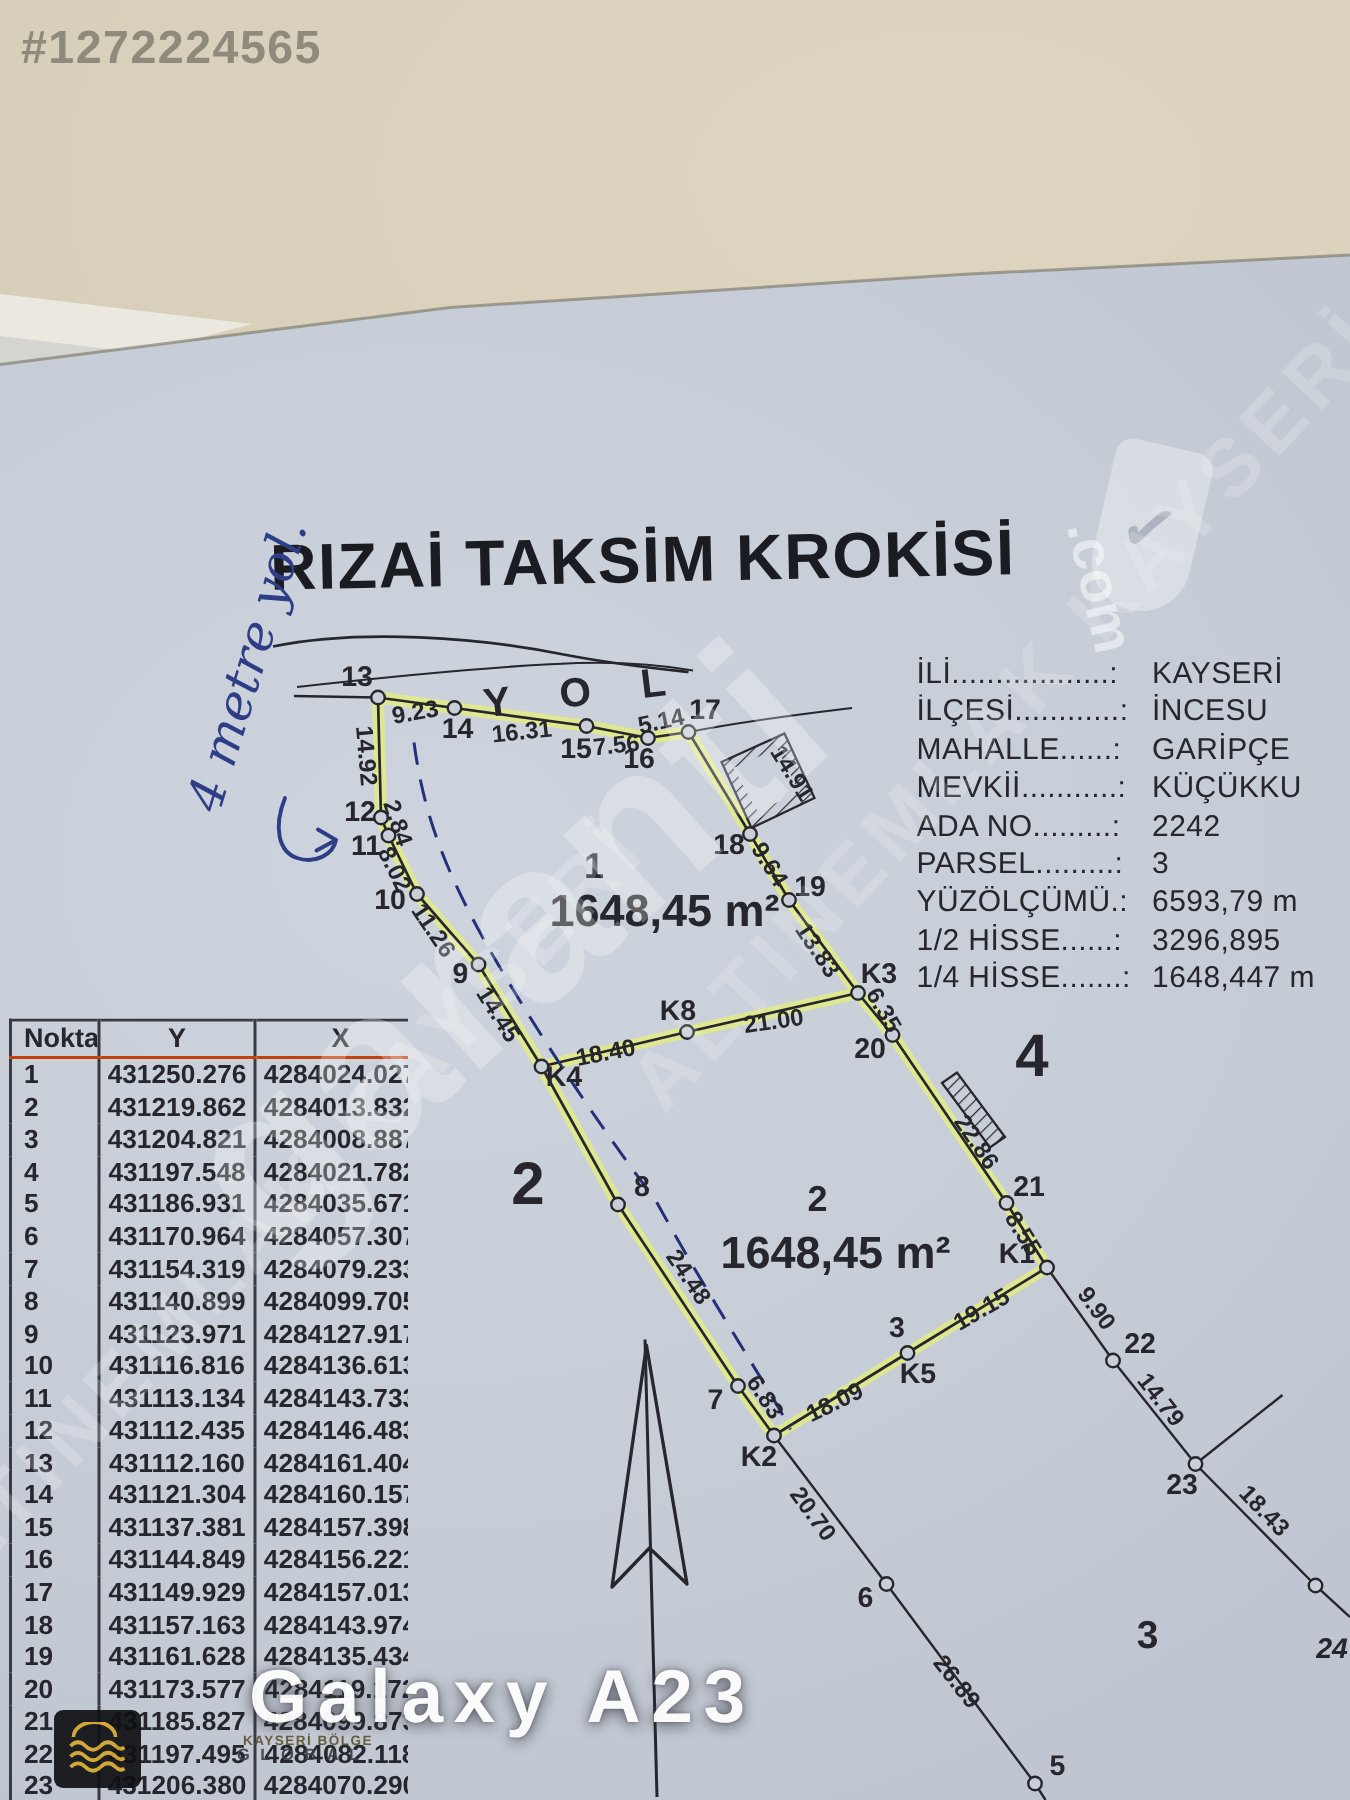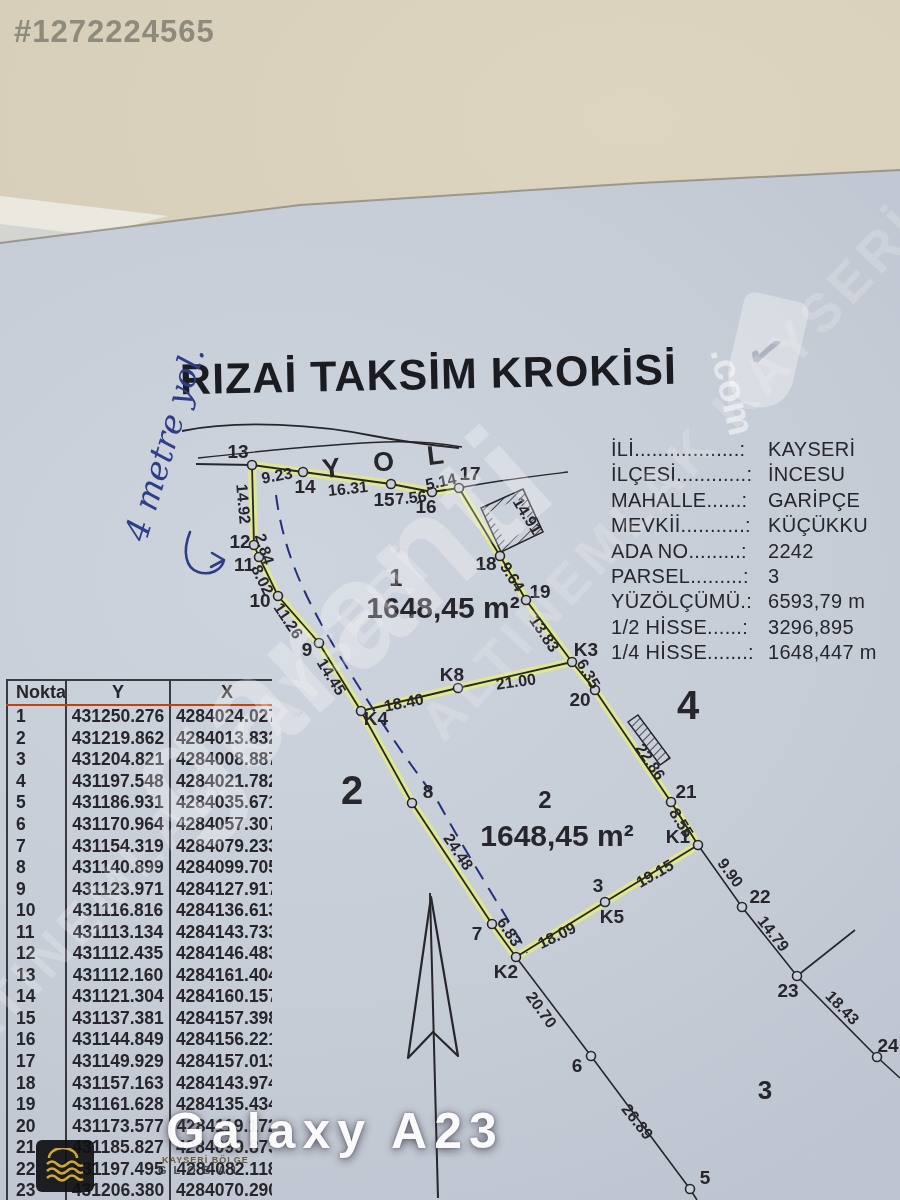--- a/index.html
+++ b/index.html
@@ -151,21 +151,21 @@
       <span class="sk pt" style="left: 426px; top: 507px; transform: translate(-50%, -50%) rotate(0deg);">16</span>
       <span class="sk pt" style="left: 470px; top: 474px; transform: translate(-50%, -50%) rotate(0deg);">17</span>
       <span class="sk pt" style="left: 486px; top: 564px; transform: translate(-50%, -50%) rotate(0deg);">18</span>
       <span class="sk pt" style="left: 540px; top: 592px; transform: translate(-50%, -50%) rotate(0deg);">19</span>
       <span class="sk pt" style="left: 586px; top: 650px; transform: translate(-50%, -50%) rotate(0deg);">K3</span>
       <span class="sk pt" style="left: 580px; top: 700px; transform: translate(-50%, -50%) rotate(0deg);">20</span>
       <span class="sk pt" style="left: 686px; top: 792px; transform: translate(-50%, -50%) rotate(0deg);">21</span>
       <span class="sk pt" style="left: 678px; top: 837px; transform: translate(-50%, -50%) rotate(0deg);">K1</span>
       <span class="sk pt" style="left: 760px; top: 897px; transform: translate(-50%, -50%) rotate(0deg);">22</span>
       <span class="sk pt" style="left: 788px; top: 991px; transform: translate(-50%, -50%) rotate(0deg);">23</span>
-      <span class="sk pt" style="left: 888px; top: 1046px; transform: translate(-50%, -50%) rotate(0deg);">24</span>
+      <span class="sk pt" style="left: 888px; top: 1100px; transform: translate(-50%, -50%) rotate(0deg); font-style: italic;">24</span>
       <span class="sk pt" style="left: 452px; top: 675px; transform: translate(-50%, -50%) rotate(0deg);">K8</span>
       <span class="sk pt" style="left: 344px; top: 719px; transform: translate(-50%, -50%) rotate(0deg); margin-left: 32px;">K4</span>
       <span class="sk pt" style="left: 506px; top: 972px; transform: translate(-50%, -50%) rotate(0deg);">K2</span>
       <span class="sk pt" style="left: 612px; top: 917px; transform: translate(-50%, -50%) rotate(0deg);">K5</span>
       <span class="sk pt" style="left: 307px; top: 650px; transform: translate(-50%, -50%) rotate(0deg);">9</span>
       <span class="sk pt" style="left: 428px; top: 792px; transform: translate(-50%, -50%) rotate(0deg);">8</span>
       <span class="sk pt" style="left: 477px; top: 934px; transform: translate(-50%, -50%) rotate(0deg);">7</span>
       <span class="sk pt" style="left: 240px; top: 542px; transform: translate(-50%, -50%) rotate(0deg);">12</span>
       <span class="sk pt" style="left: 244px; top: 565px; transform: translate(-50%, -50%) rotate(0deg);">11</span>
       <span class="sk pt" style="left: 260px; top: 601px; transform: translate(-50%, -50%) rotate(0deg);">10</span>

